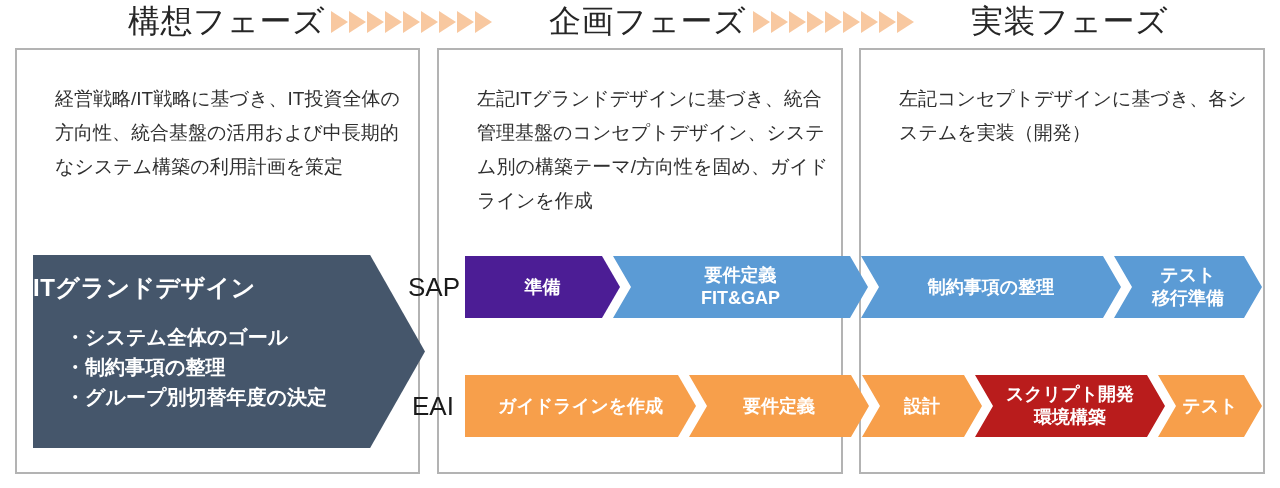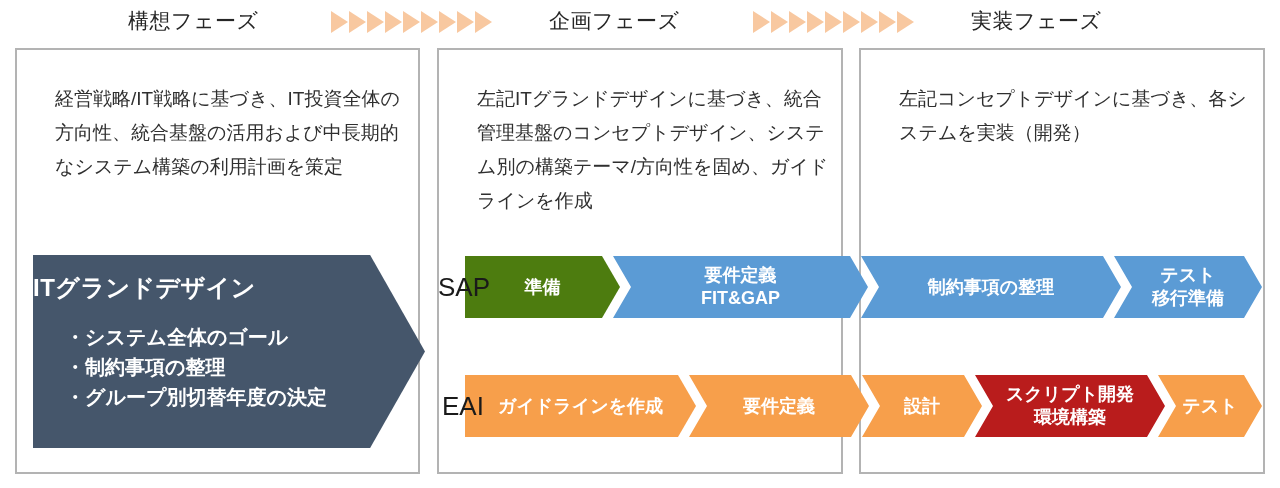--- a/index.html
+++ b/index.html
@@ -21,21 +21,21 @@
     position: absolute;
     left: 0; top: 0;
     width: 1280px;
     height: 44px;
   }
   .phase-label {
     position: absolute;
     top: 0;
     height: 44px;
     line-height: 42px;
-    font-size: 21px;
+    font-size: 32px;
     color: #262626;
     white-space: nowrap;
     letter-spacing: 0.5px;
   }
   #phase-label-0 { left: 128px; }
   #phase-label-1 { left: 549px; }
   #phase-label-2 { left: 971px; }
 
   .arrow-run {
     position: absolute;
@@ -110,21 +110,20 @@
   #grand-design-bullets div { white-space: nowrap; }
 
   
   .row-label {
     position: absolute;
     width: 70px;
     text-align: left;
     font-size: 26px;
     color: #1a1a1a;
     z-index: 6;
-    margin-left: 30px;
   }
   #row-label-sap { left: 408px; top: 272px; }
   #row-label-eai { left: 412px; top: 391px; }
 
   .chev-row {
     position: absolute;
     height: 62px;
     z-index: 4;
   }
   #chev-row-sap { left: 465px; top: 256px; width: 797px; }
@@ -208,21 +207,21 @@
     <div>・システム全体のゴール</div>
     <div>・制約事項の整理</div>
     <div>・グループ別切替年度の決定</div>
   </div>
 </div>
 
 <div class="row-label" id="row-label-sap">SAP</div>
 <div class="row-label" id="row-label-eai">EAI</div>
 
 <div class="chev-row" id="chev-row-sap">
-    <div class="chev chev-first" style="left: 0px; width: 155px; background: #4d7c0f;">
+    <div class="chev chev-first" style="left: 0px; width: 155px; background: #4c1d95;">
       <span>準備</span>
     </div>
     <div class="chev chev-mid" style="left: 148px; width: 255px; background: rgb(91, 155, 213);">
       <span>要件定義<br>FIT&amp;GAP</span>
     </div>
     <div class="chev chev-mid" style="left: 396px; width: 260px; background: rgb(91, 155, 213);">
       <span>制約事項の整理</span>
     </div>
     <div class="chev chev-mid" style="left: 649px; width: 148px; background: rgb(91, 155, 213);">
       <span>テスト<br>移行準備</span>

